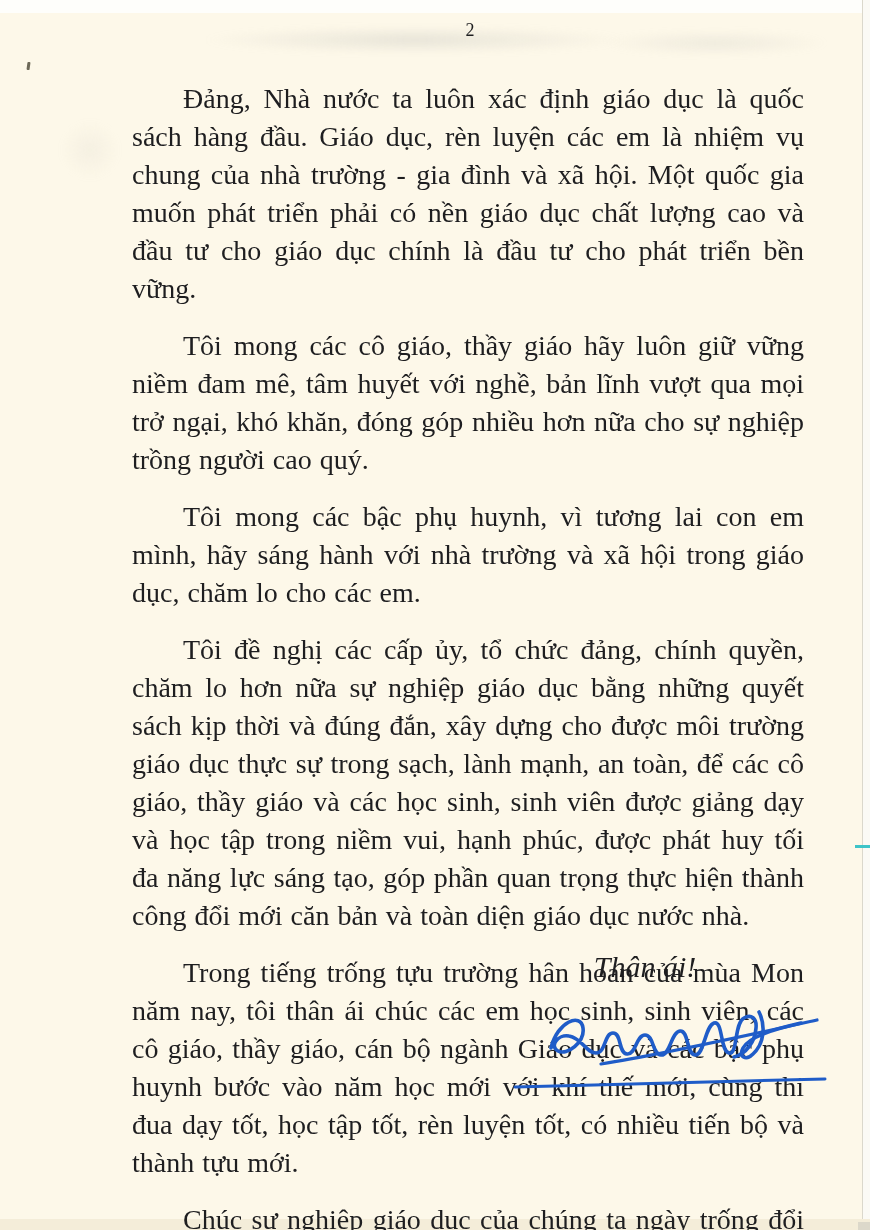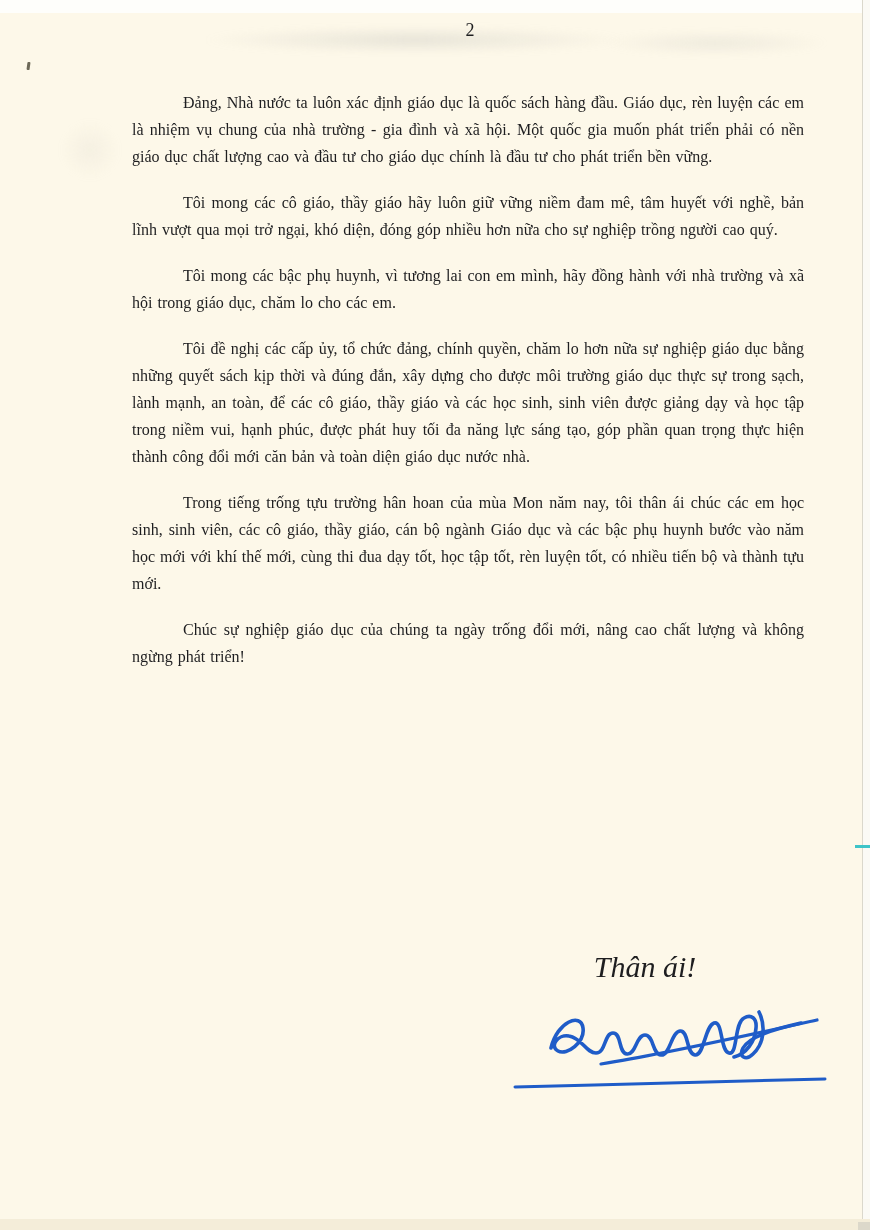--- a/index.html
+++ b/index.html
@@ -46,23 +46,23 @@
   }
   
   .page-number {
     position: absolute; left: 440px; top: 20px; width: 60px;
     text-align: center; font-size: 18px;
   }
   .content {
     position: absolute; left: 132px; top: 72px; width: 672px;
   }
   .content p {
-    margin: 17px 0 19px 0;
-    font-size: 16px;
-    line-height: 27px;
+    margin: 8px 0 19px 0;
+    font-size: 28px;
+    line-height: 38px;
     text-align: justify;
     text-indent: 51px;
     word-spacing: 1px;
   }
   .salutation {
     position: absolute; left: 490px; top: 950px; width: 310px;
     text-align: center; font-style: italic; font-size: 30px;
   }
   .signature-svg {
     position: absolute; left: 505px; top: 996px; width: 330px; height: 100px;
@@ -85,22 +85,22 @@
   <div class="smudge s1"></div>
   <div class="smudge s2"></div>
   <div class="smudge s3"></div>
   <div class="speck"></div>
   <div class="cyan-tick"></div>
 
   <div class="page-number">2</div>
 
   <div class="content">
     <p>Đảng, Nhà nước ta luôn xác định giáo dục là quốc sách hàng đầu. Giáo dục, rèn luyện các em là nhiệm vụ chung của nhà trường - gia đình và xã hội. Một quốc gia muốn phát triển phải có nền giáo dục chất lượng cao và đầu tư cho giáo dục chính là đầu tư cho phát triển bền vững.</p>
-    <p>Tôi mong các cô giáo, thầy giáo hãy luôn giữ vững niềm đam mê, tâm huyết với nghề, bản lĩnh vượt qua mọi trở ngại, khó diện, đóng góp nhiều hơn nữa cho sự nghiệp trồng người cao quý.</p>
-    <p>Tôi mong các bậc phụ huynh, vì tương lai con em mình, hãy đồng hành với nhà trường và xã hội trong giáo dục, chăm lo cho các em.</p>
+    <p>Tôi mong các cô giáo, thầy giáo hãy luôn giữ vững niềm đam mê, tâm huyết với nghề, bản lĩnh vượt qua mọi trở ngại, khó khăn, đóng góp nhiều hơn nữa cho sự nghiệp trồng người cao quý.</p>
+    <p>Tôi mong các bậc phụ huynh, vì tương lai con em mình, hãy sáng hành với nhà trường và xã hội trong giáo dục, chăm lo cho các em.</p>
     <p>Tôi đề nghị các cấp ủy, tổ chức đảng, chính quyền, chăm lo hơn nữa sự nghiệp giáo dục bằng những quyết sách kịp thời và đúng đắn, xây dựng cho được môi trường giáo dục thực sự trong sạch, lành mạnh, an toàn, để các cô giáo, thầy giáo và các học sinh, sinh viên được giảng dạy và học tập trong niềm vui, hạnh phúc, được phát huy tối đa năng lực sáng tạo, góp phần quan trọng thực hiện thành công đổi mới căn bản và toàn diện giáo dục nước nhà.</p>
     <p>Trong tiếng trống tựu trường hân hoan của mùa Mon năm nay, tôi thân ái chúc các em học sinh, sinh viên, các cô giáo, thầy giáo, cán bộ ngành Giáo dục và các bậc phụ huynh bước vào năm học mới với khí thế mới, cùng thi đua dạy tốt, học tập tốt, rèn luyện tốt, có nhiều tiến bộ và thành tựu mới.</p>
     <p>Chúc sự nghiệp giáo dục của chúng ta ngày trống đổi mới, nâng cao chất lượng và không ngừng phát triển!</p>
   </div>
 
   <div class="salutation">Thân ái!</div>
 
   <svg class="signature-svg" viewBox="0 0 330 100" fill="none" xmlns="http://www.w3.org/2000/svg">
 
     <path stroke-width="3.6" stroke-linecap="round" fill="none" d="M46,52 C52,26 76,16 78,32 C80,46 62,60 53,55 C44,50 53,38 64,40

